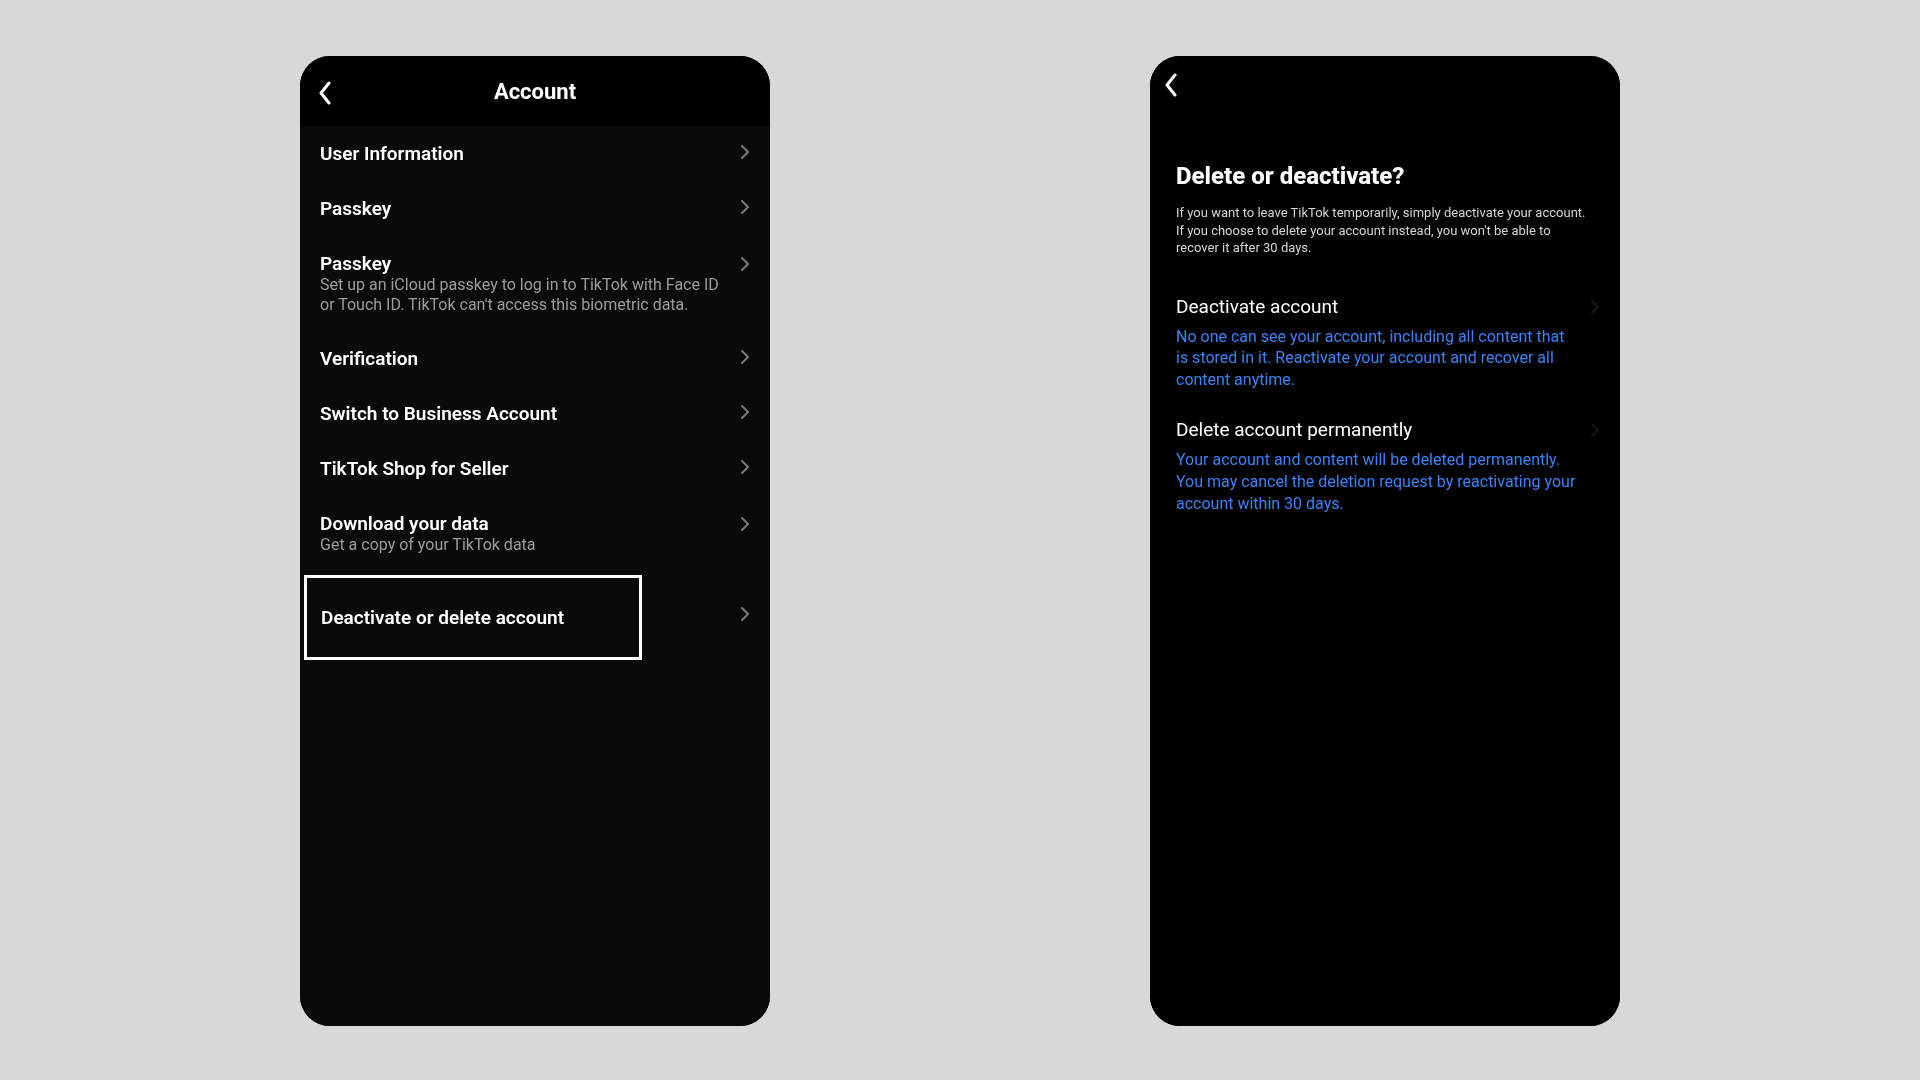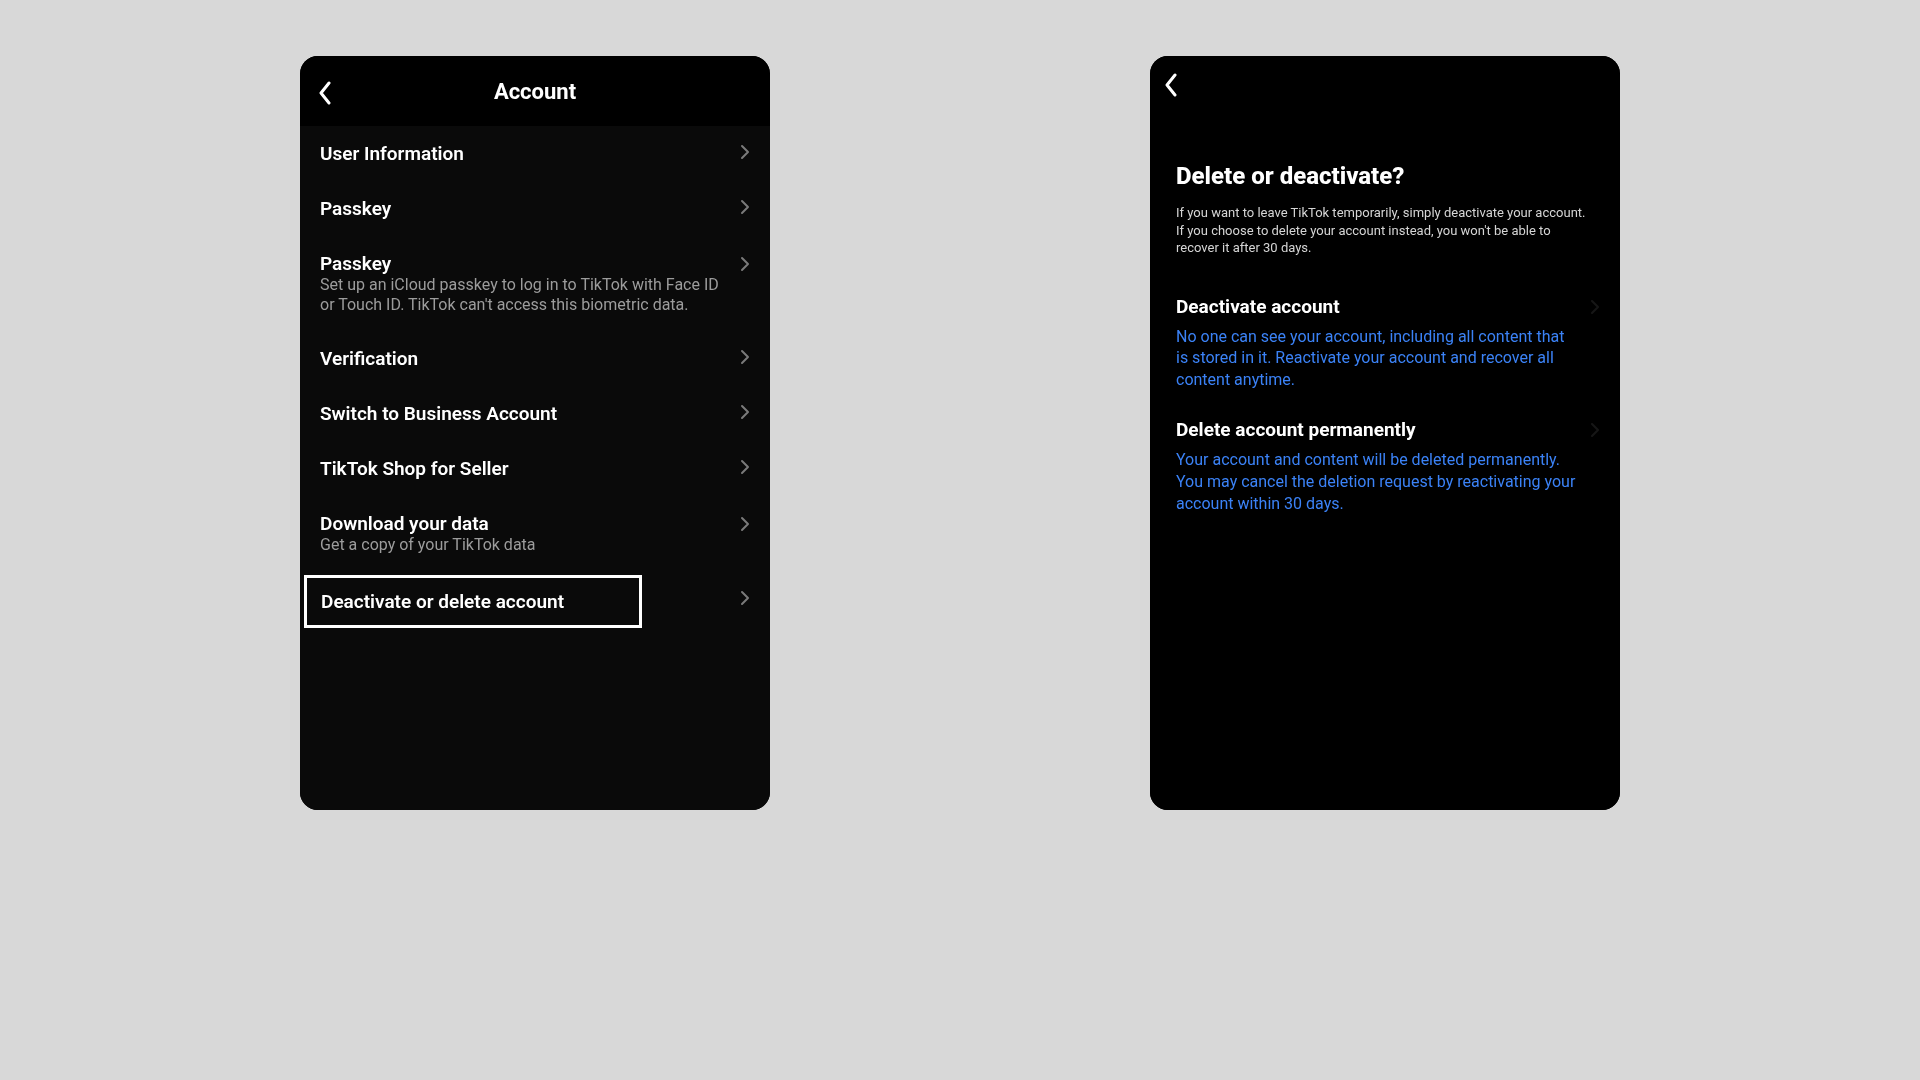--- a/index.html
+++ b/index.html
@@ -9,23 +9,23 @@
     height: 1080px;
     font-family: -apple-system, BlinkMacSystemFont, "Segoe UI", Roboto, Helvetica, Arial, sans-serif;
     display: flex;
     justify-content: center;
     align-items: flex-start;
     padding-top: 56px;
     gap: 380px;
   }
   .phone {
     width: 470px;
-    height: 754px;
+    height: 970px;
     background: #000;
-    border-radius: 18px;
+    border-radius: 30px;
     overflow: hidden;
     display: flex;
     flex-direction: column;
     color: #fff;
   }
   .header {
     position: relative;
     height: 70px;
     display: flex;
     align-items: center;
@@ -76,21 +76,21 @@
   .chevron {
     flex-shrink: 0;
     margin-left: 10px;
   }
   .highlight-box {
     border: 3px solid #fff;
     margin: 4px 6px 0 4px;
     width: 338px;
   }
   .highlight-box .row {
-    padding: 12px 14px;
+    padding: 28px 14px;
   }
   .highlight-row-outer {
     display:flex;
     align-items:center;
     padding-right:20px;
   }
   
   .content2 {
     flex: 1;
     background: #000;
@@ -108,21 +108,21 @@
     line-height: 1.35;
     margin-bottom: 38px;
   }
   .option {
     position: relative;
     margin-bottom: 28px;
     padding-right: 14px;
   }
   .option-title {
     font-size: 19px;
-    font-weight: 700;
+    font-weight: 400;
     color: #fff;
     margin-bottom: 8px;
   }
   .option-desc {
     font-size: 16px;
     color: #3b82f6;
     line-height: 1.35;
   }
   .option .chevron-right {
     position: absolute;

